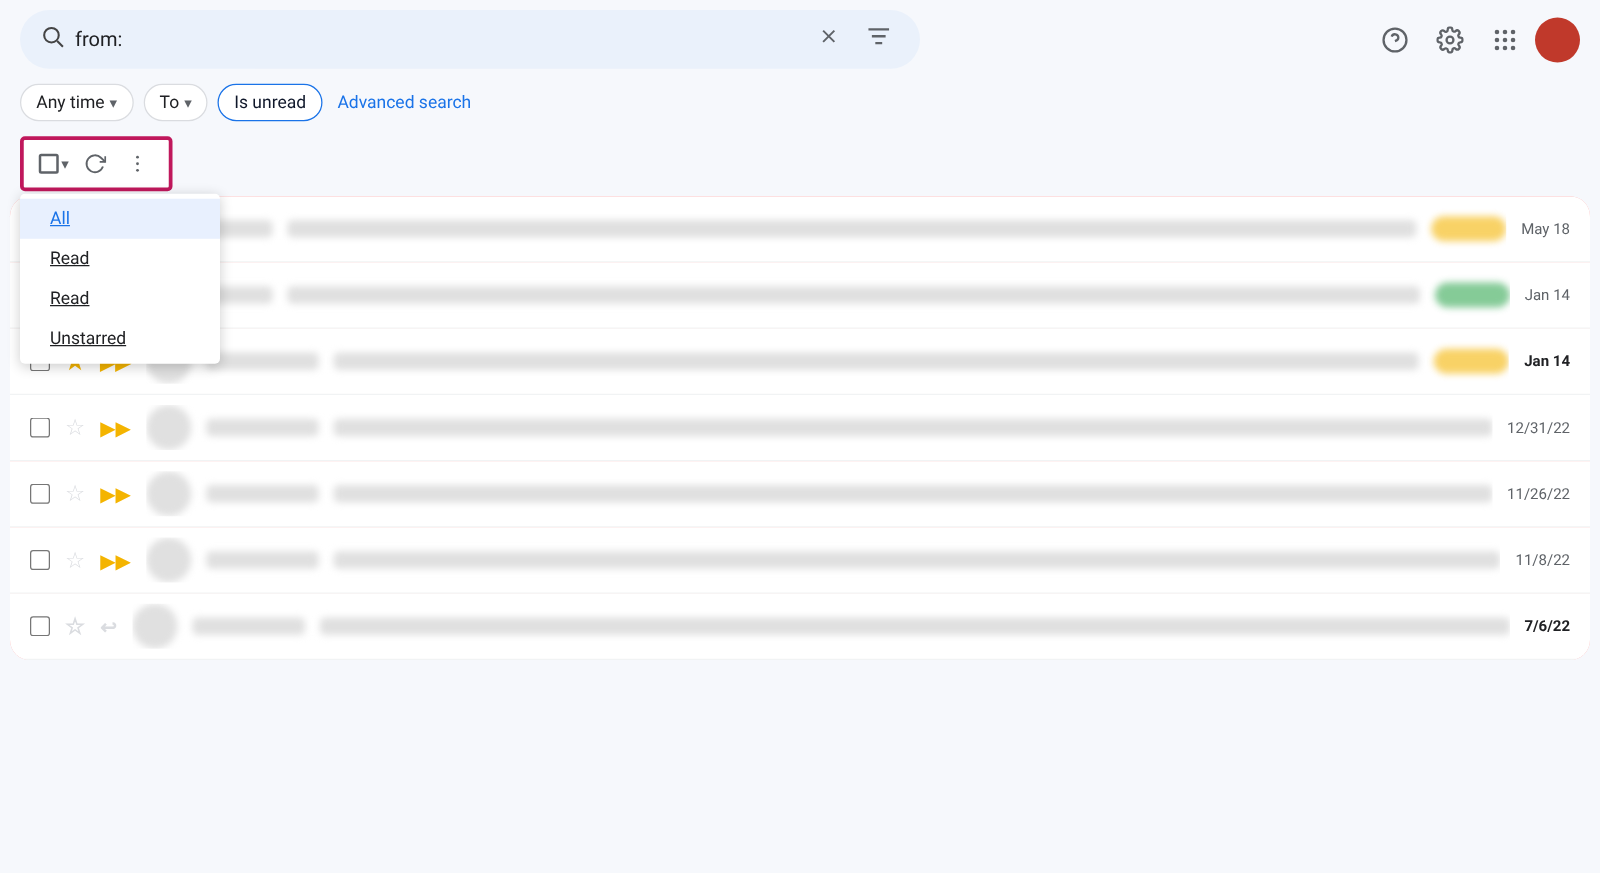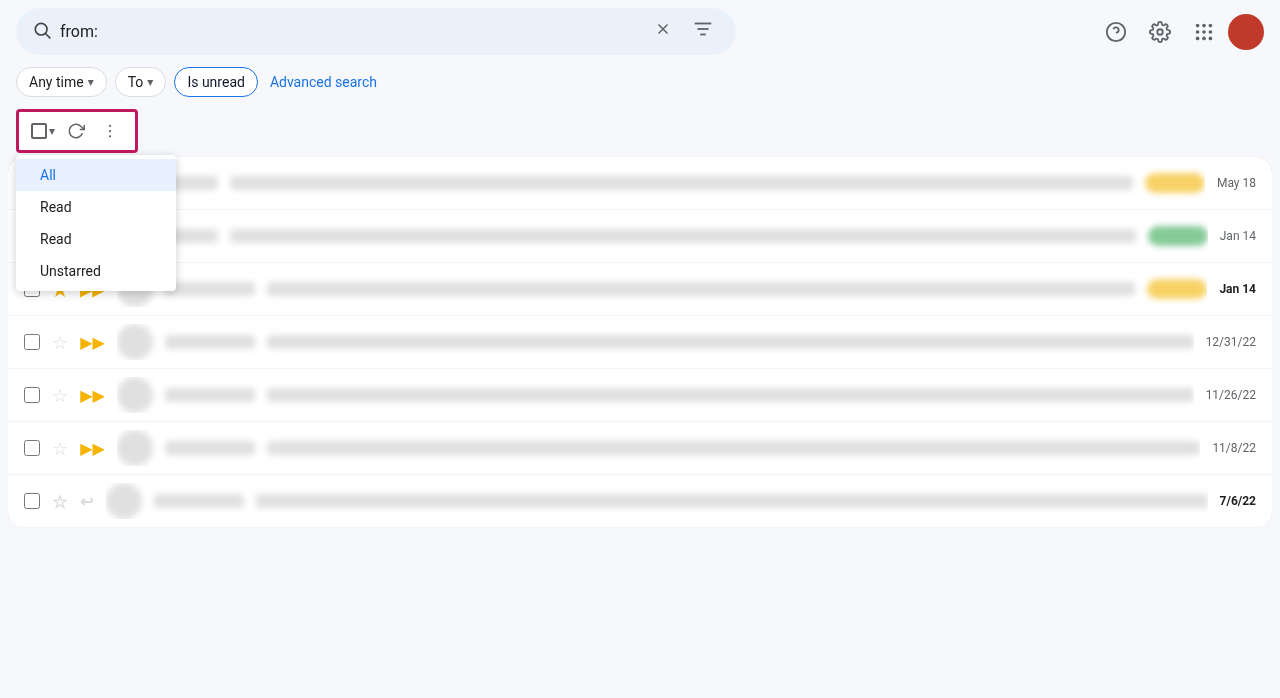--- a/index.html
+++ b/index.html
@@ -197,20 +197,21 @@
       box-shadow: 0 2px 10px rgba(0,0,0,0.2);
       z-index: 100;
       min-width: 160px;
       padding: 4px 0;
     }
     .dropdown-item {
       padding: 8px 24px;
       font-size: 14px;
       color: #202124;
       cursor: pointer;
+      text-decoration: underline;
     }
     .dropdown-item.selected {
       background: #e8f0fe;
       color: #1a73e8;
     }
 
     
     .pagination {
       margin-left: auto;
       display: flex;

